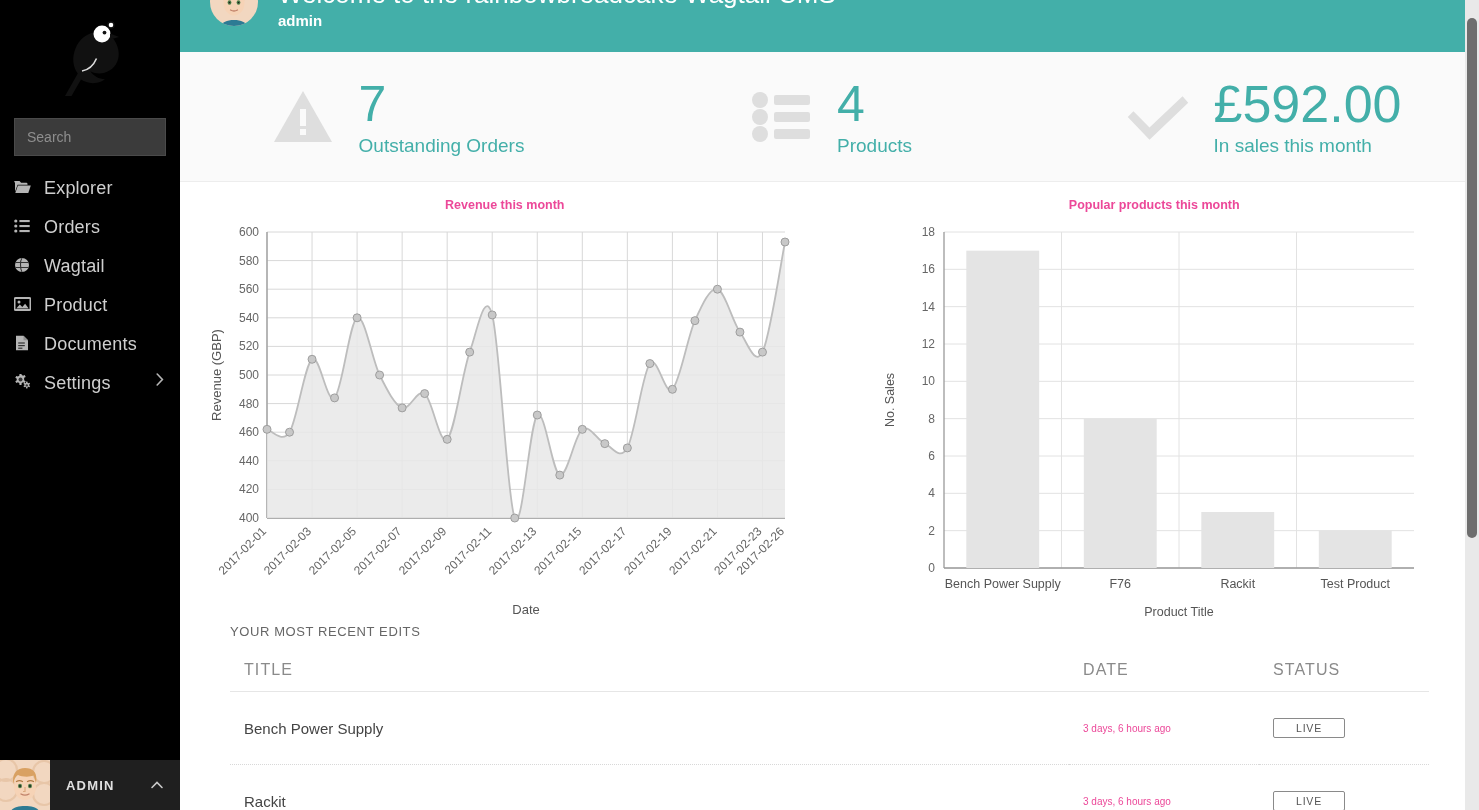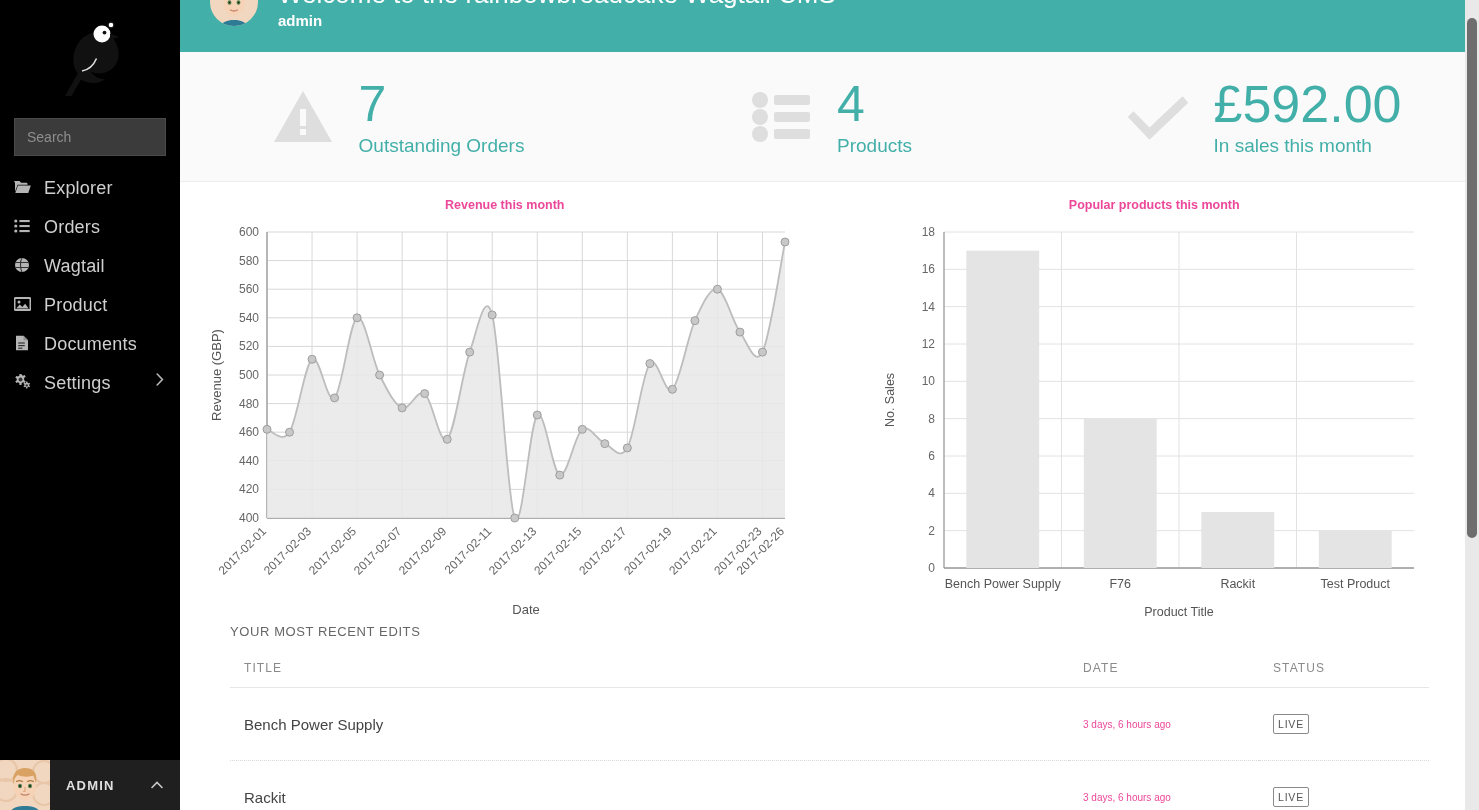--- a/index.html
+++ b/index.html
@@ -90,29 +90,29 @@
   .chart-svg { display: block; margin: 0 auto; }
 
   
   .recent { padding: 22px 50px 0 50px; }
   .recent-h {
     font-size: 13px; color: #666; letter-spacing: .6px; font-weight: normal;
     margin-bottom: 22px;
   }
   table.edits { width: 100%; border-collapse: collapse; }
   table.edits th {
-    text-align: left; font-size: 12px; font-weight: normal; color: #8a8a8a;
+    text-align: left; font-size: 16px; font-weight: normal; color: #8a8a8a;
     letter-spacing: 1.1px; padding: 0 0 12px 14px; border-bottom: 1px solid #e6e6e6;
   }
   table.edits td { padding: 26px 0 26px 14px; border-bottom: 1px dotted #d8d8d8; }
   .td-title { font-size: 15px; color: #444; }
   .td-date { font-size: 10px; color: #ec4899; }
   .badge {
     display: inline-block; border: 1px solid #8a8a8a; color: #555;
-    font-size: 10.5px; letter-spacing: .8px; padding: 3px 4px; border-radius: 2px;
+    font-size: 10.5px; letter-spacing: .8px; padding: 3px 22px; border-radius: 2px;
   }
   .col-date { width: 190px; }
   .col-status { width: 170px; margin-top: 28px; }
 
   
   .scrollbar {
     position: absolute; top: 0; right: 0; width: 14px; height: 810px;
     background: #e9e9e9;
   }
   .scroll-thumb {

